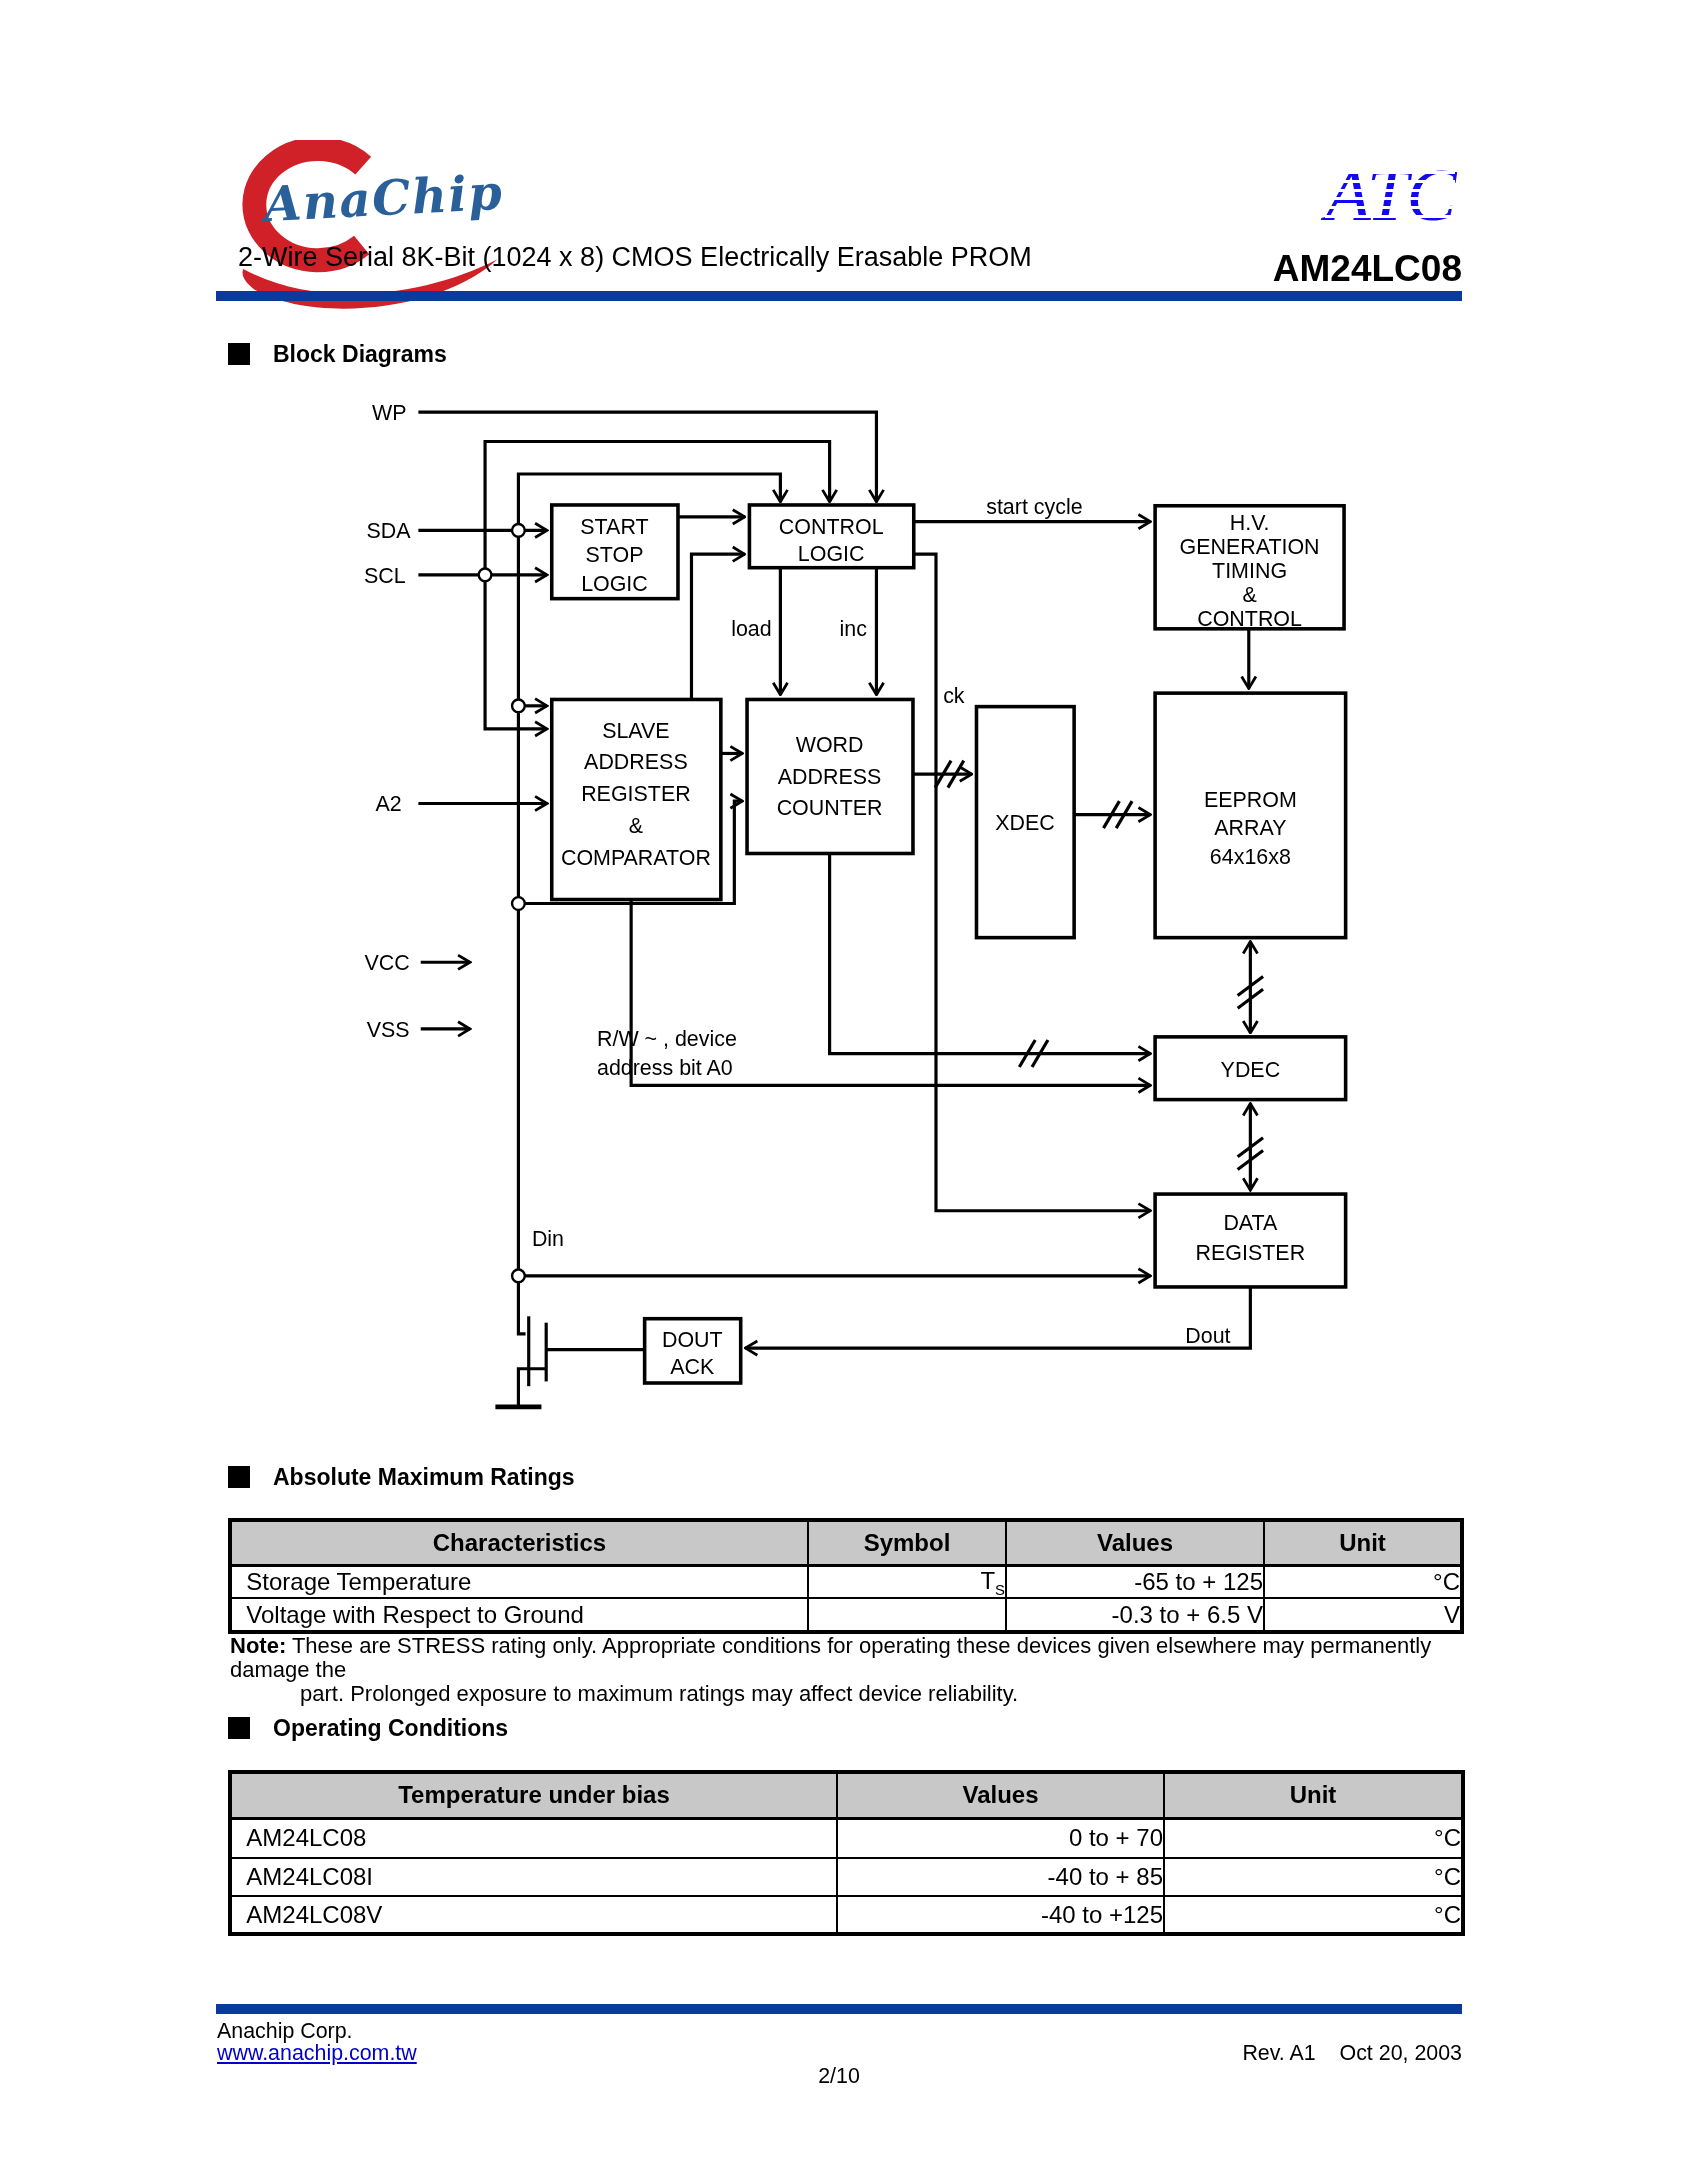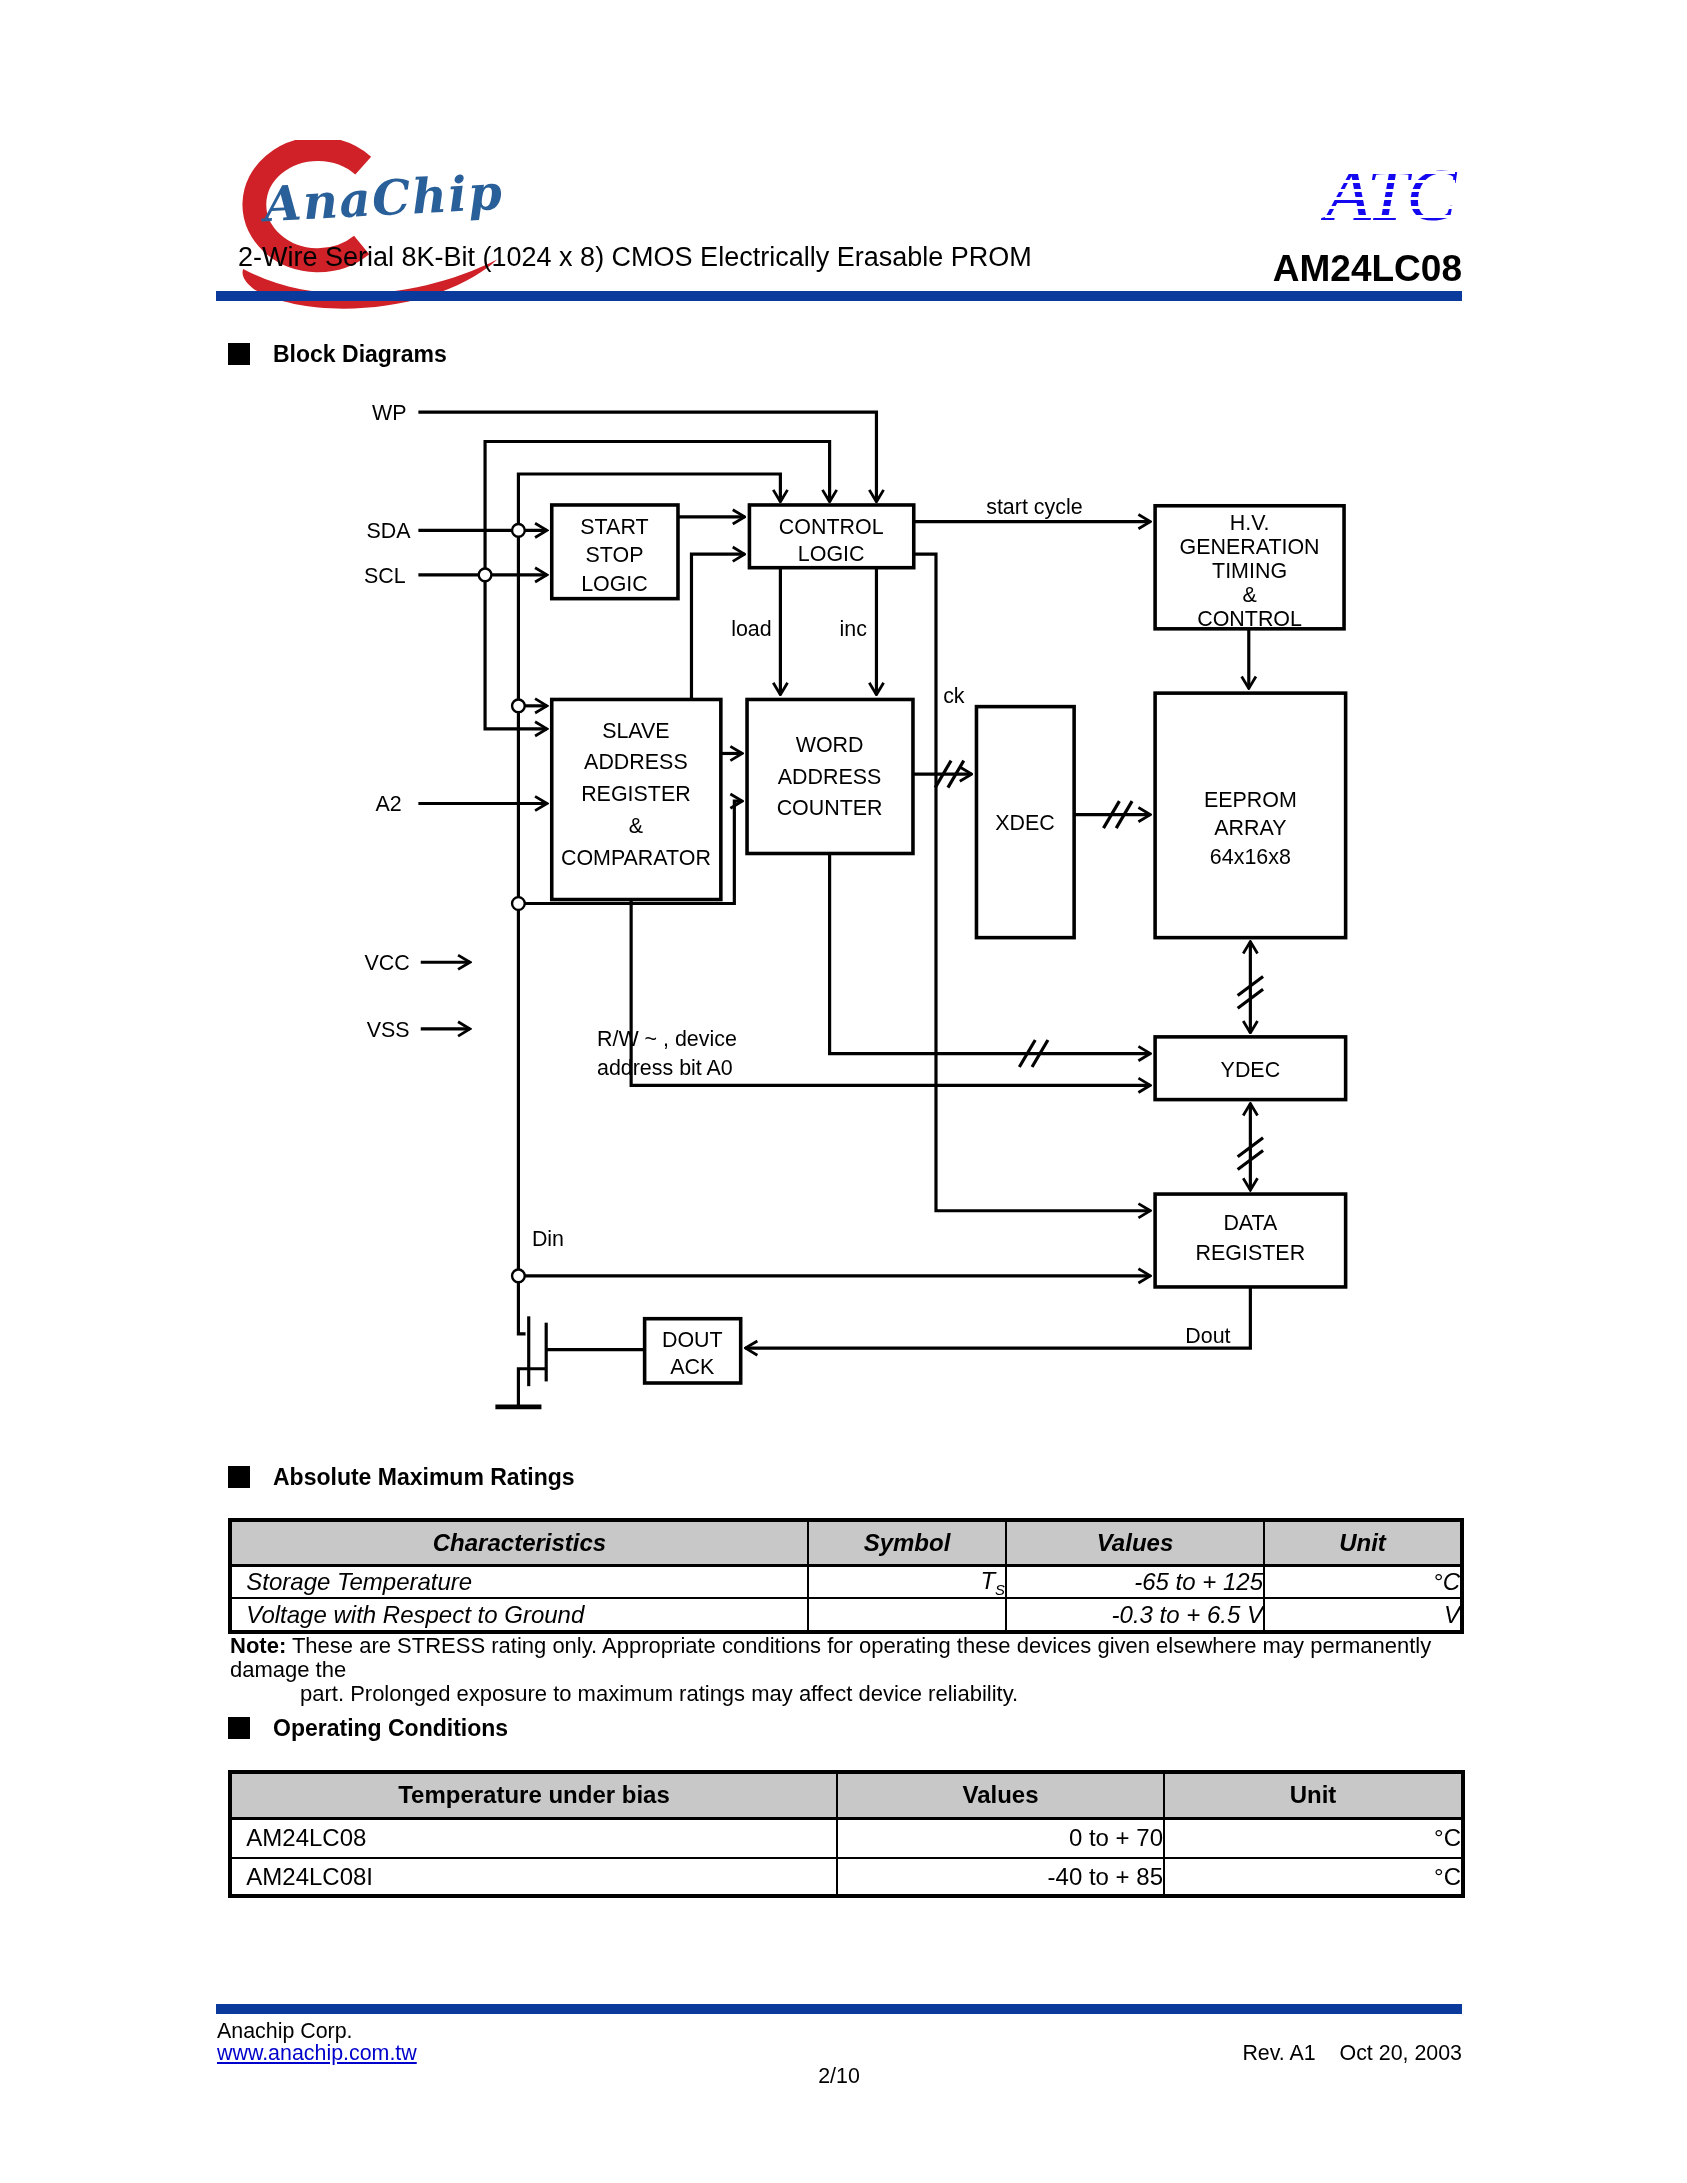--- a/index.html
+++ b/index.html
@@ -251,21 +251,21 @@
     <text x="752" y="1354">address bit  A0</text>
     <text x="670" y="1570">Din</text>
     <text x="1550" y="1692" text-anchor="end">Dout</text>
   </svg>
 
   <div class="sec" style="top:1458px;">
     <div class="bullet"></div>
     <div class="sec-label">Absolute Maximum Ratings</div>
   </div>
 
-  <table class="dt" style="left:228px;top:1518px;width:1233px;font-style:italic;">
+  <table class="dt" style="left:228px;top:1518px;width:1233px;">
     <colgroup>
         <col style="width:578px">
         <col style="width:198px">
         <col style="width:258px">
         <col style="width:198px">
       </colgroup>
     <tbody>
         <tr style="height:45px;">
       <th>Characteristics</th>
       <th>Symbol</th>
@@ -312,20 +312,25 @@
     <tr style="height:40px;">
       <td class="lft">AM24LC08</td>
       <td>0 to + 70</td>
       <td>°C</td>
     </tr>
     <tr style="height:38px;margin-top:8px;">
       <td class="lft">AM24LC08I</td>
       <td>-40 to + 85</td>
       <td>°C</td>
     </tr>
+    <tr style="height:38px;">
+      <td class="lft">AM24LC08V</td>
+      <td>-40 to +125</td>
+      <td>°C</td>
+    </tr>
   </tbody>
     </table>
 
   <div class="foot-bar"></div>
   <div class="foot-co">Anachip Corp.</div>
   <div class="foot-link">www.anachip.com.tw</div>
   <div class="foot-rev">Rev. A1    Oct 20, 2003</div>
   <div class="foot-page">2/10</div>
 
 </div>

